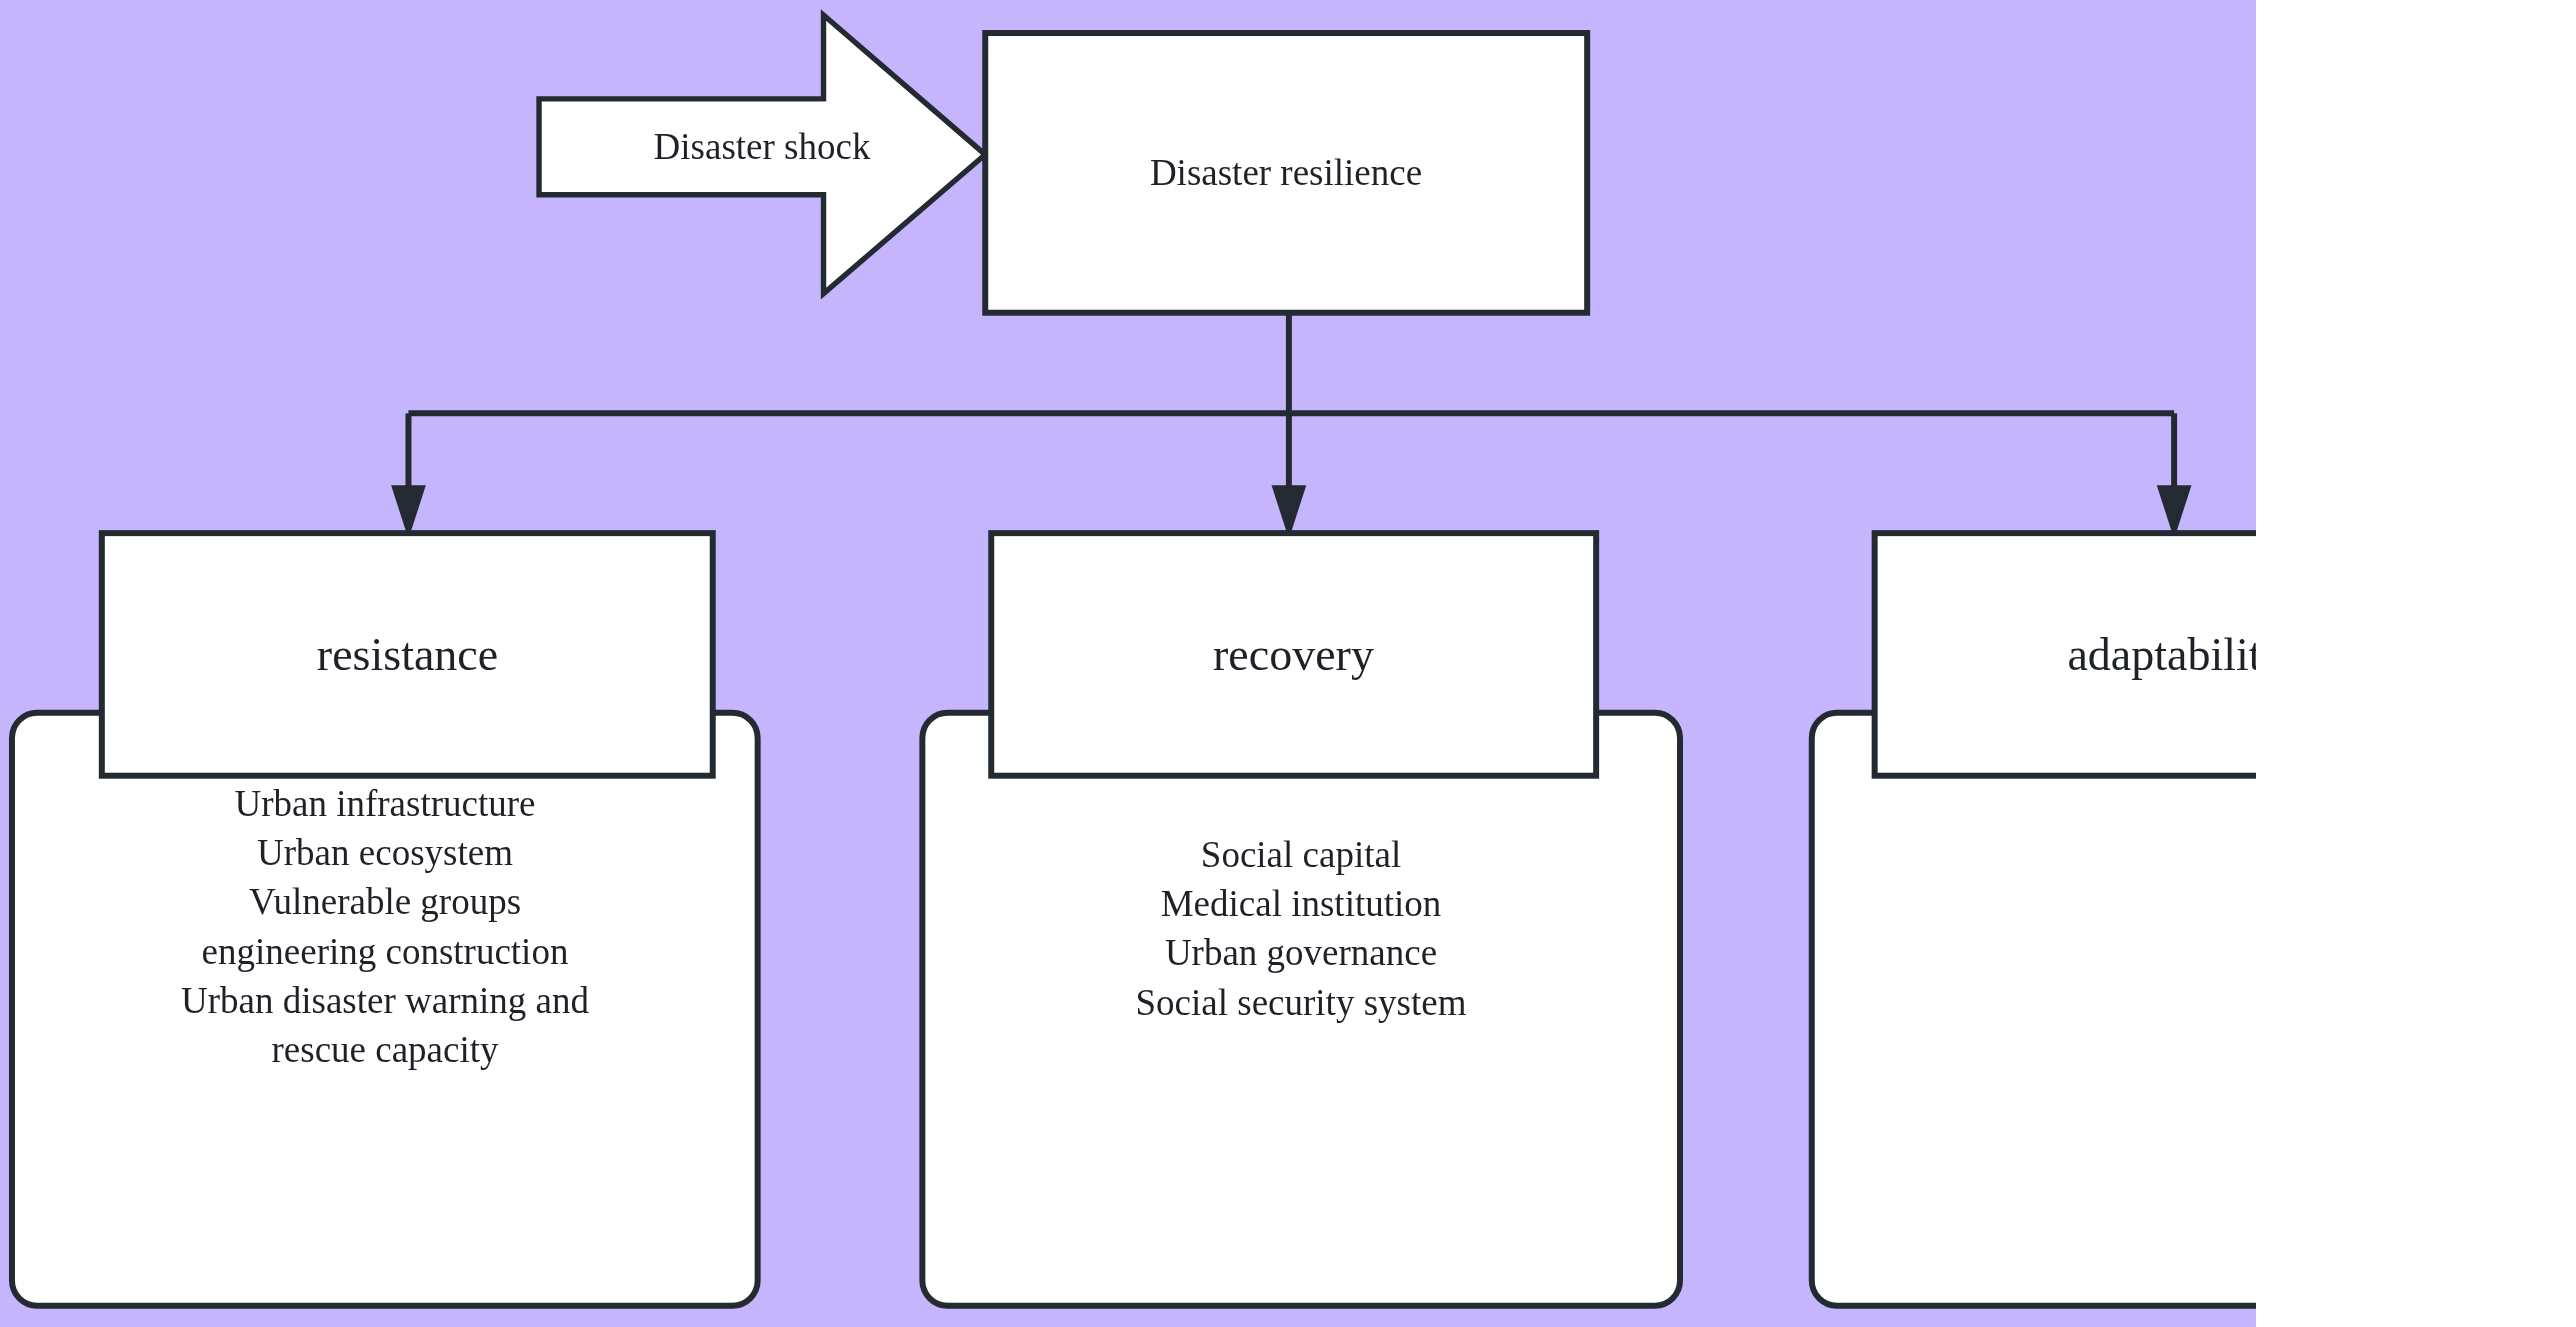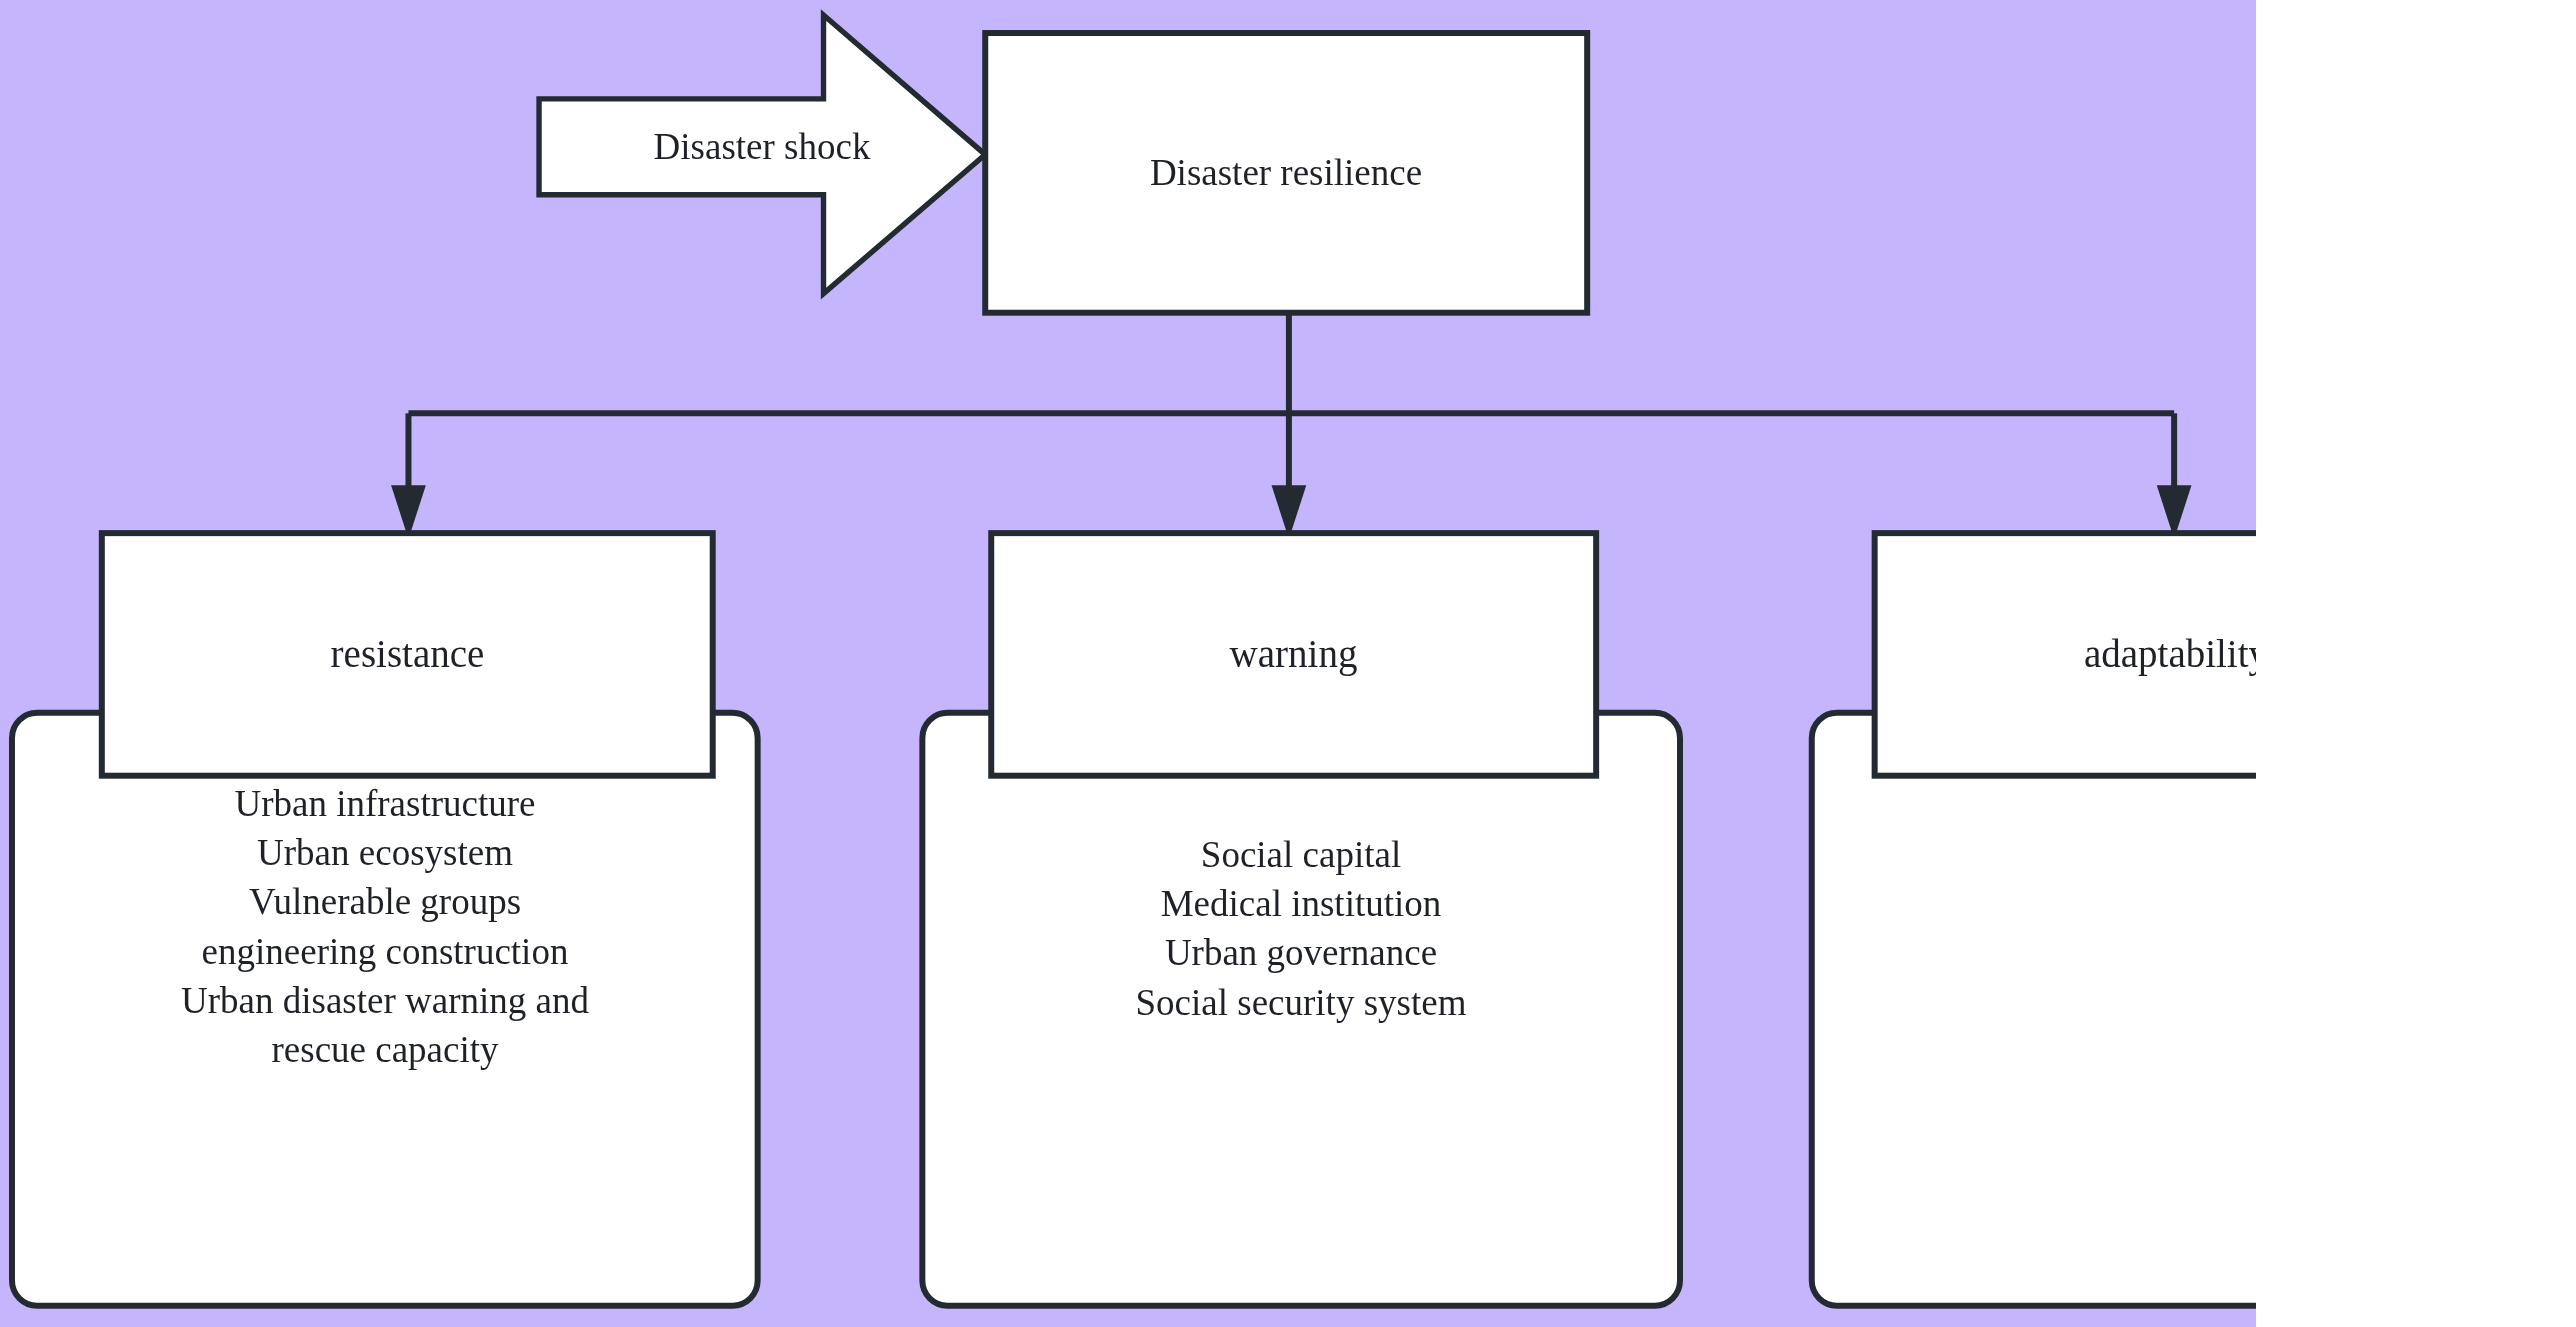--- a/index.html
+++ b/index.html
@@ -9,21 +9,21 @@
 
   .lbl{position:absolute;display:flex;align-items:center;justify-content:center;
        text-align:center;line-height:1.30;color:#1e2228;white-space:pre-line;}
 
   
   #shock-label{left:539px;top:99px;width:446px;height:96px;font-size:37px;}
   
   #resilience-label{left:985px;top:33px;width:602px;height:280px;font-size:37px;}
 
   
-  .cat-title{font-size:39px;}
+  .cat-title{font-size:46px;}
   #cat-title-0{left:102px;top:533px;width:611px;height:243px;}
   #cat-title-1{left:991px;top:533px;width:605px;height:243px;}
   #cat-title-2{left:1875px;top:533px;width:602px;height:243px;}
 
   
   .items{position:absolute;display:flex;flex-direction:column;align-items:center;
          justify-content:flex-start;text-align:center;font-size:37px;line-height:1.33;}
   .items .row{white-space:nowrap;}
   #items-0{left:12px;top:779px;width:746px;}
   #items-1{left:922px;top:830px;width:758px;text-align:right;}
@@ -59,21 +59,21 @@
     <rect x="170" y="890" width="1020" height="405" fill="#ffffff" stroke="#242a31" stroke-width="10"></rect>
     <rect x="1655" y="890" width="1010" height="405" fill="#ffffff" stroke="#242a31" stroke-width="10"></rect>
     <rect x="3130" y="890" width="1005" height="405" fill="#ffffff" stroke="#242a31" stroke-width="10"></rect>
   </svg>
 
   <div class="lbl" id="shock-label">Disaster shock</div>
 
   <div class="lbl" id="resilience-label">Disaster resilience</div>
 
   <div class="lbl cat-title" id="cat-title-0">resistance</div>
-  <div class="lbl cat-title" id="cat-title-1">warning</div>
+  <div class="lbl cat-title" id="cat-title-1">recovery</div>
   <div class="lbl cat-title" id="cat-title-2">adaptability</div>
 
   <div class="items" id="items-0">
       <div class="row">Urban infrastructure</div>
       <div class="row">Urban ecosystem</div>
       <div class="row">Vulnerable groups</div>
       <div class="row">engineering construction</div>
       <div class="row">Urban disaster warning and</div>
       <div class="row">rescue capacity</div>
     </div>

